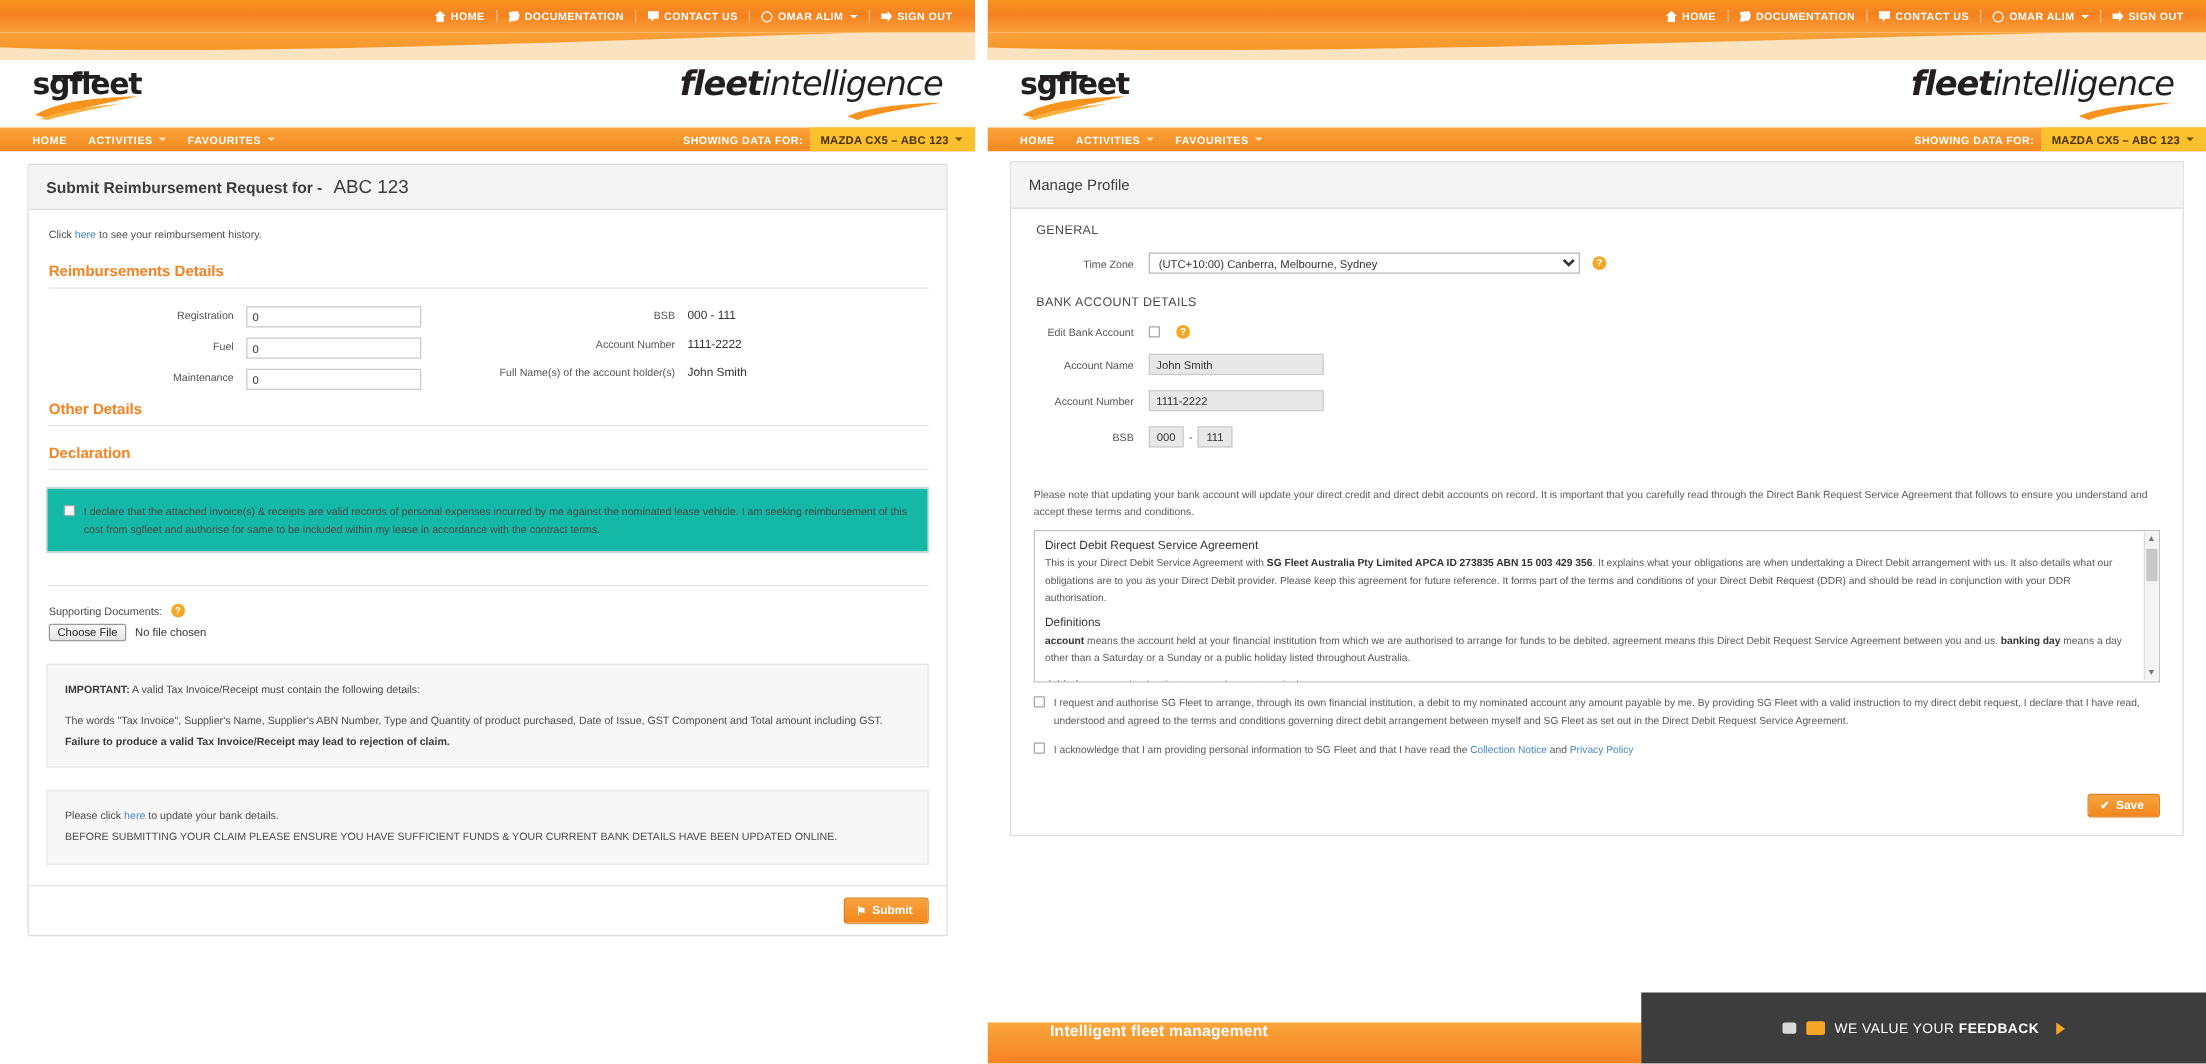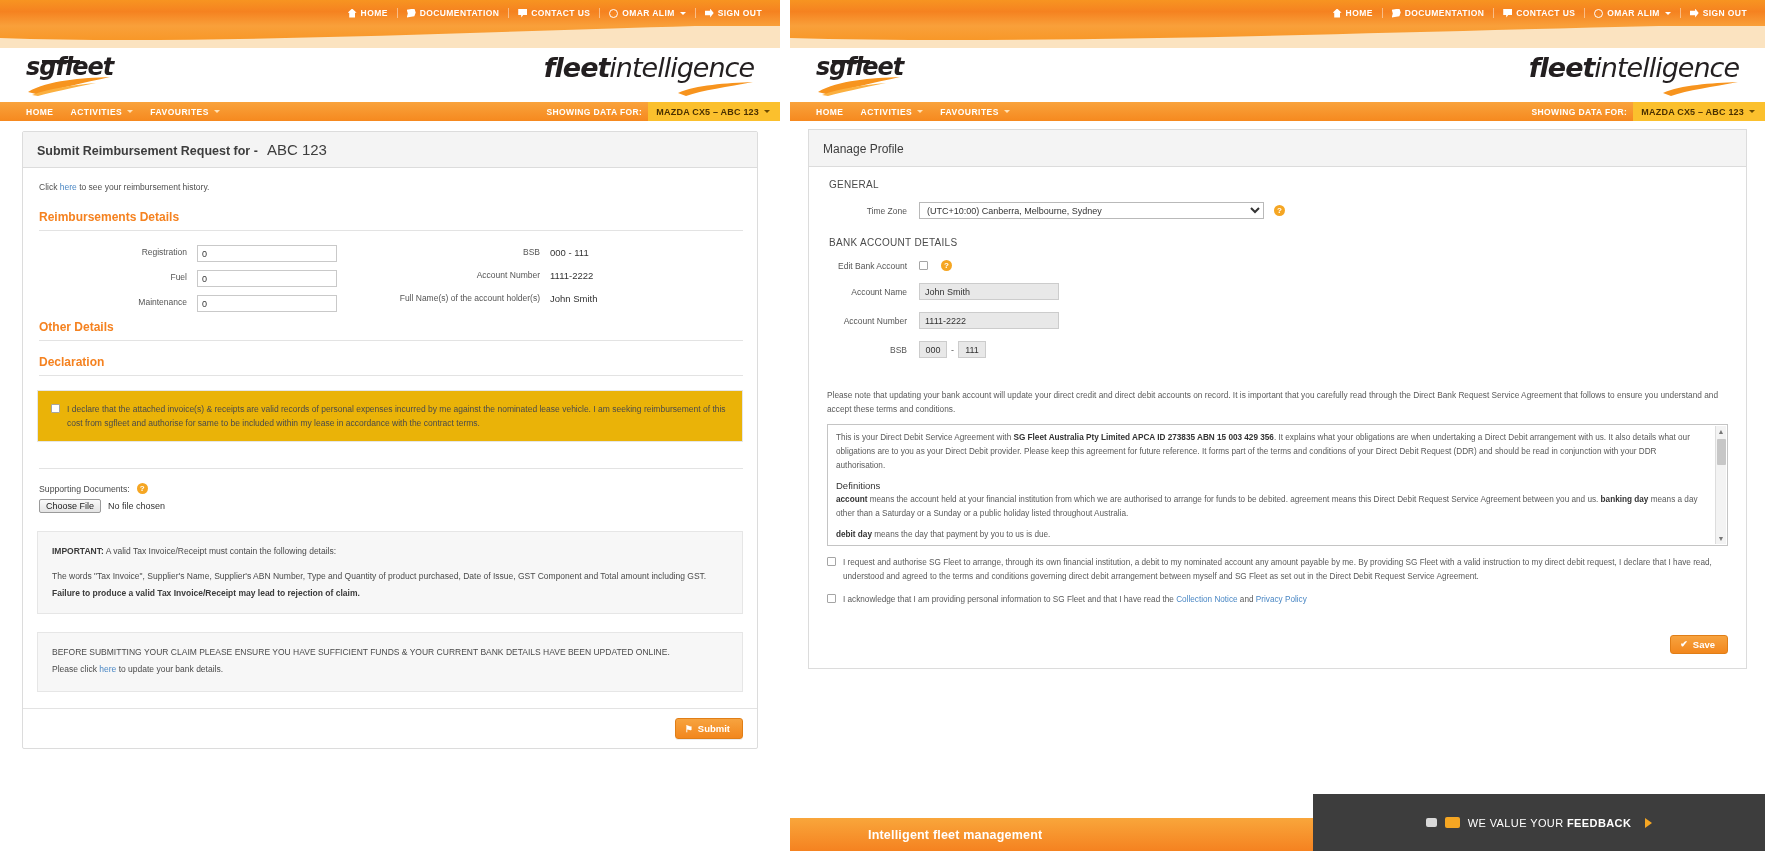--- a/index.html
+++ b/index.html
@@ -57,21 +57,21 @@
 
   
   .logoband {
     position: relative; height: 54px; background: #ffffff;
     display: flex; align-items: center; justify-content: space-between;
     padding: 0 26px 0 26px;
   }
   .sglogo { position: relative; width: 92px; height: 44px; }
   .sglogo .sgtext {
     font-family: "DejaVu Sans", sans-serif;
-    font-weight: 700; font-style: italic; font-size: 24px; color: #231f20;
+    font-weight: 700; font-size: 24px; color: #231f20;
     letter-spacing: -1px; line-height: 1; position: absolute; top: 2px; left: 0;
   }
   .sglogo .sgbar { position: absolute; left: 16px; top: 7px; width: 38px; height: 2.5px;
     background:#231f20; }
   .sglogo svg { position: absolute; left: 0; top: 23px; }
   .fi-logo { position: relative; text-align: right; width: 300px; }
   .fi-logo .fitext {
     font-family: "DejaVu Sans", sans-serif; font-size: 27px; line-height: 1;
     font-style: italic; color: #231f20; letter-spacing: -1px; white-space: nowrap;
   }
@@ -138,21 +138,21 @@
   }
   .field .rdonly { font-size: 9.5px; color: #333; line-height: 15px; }
   .field textarea.ta {
     width: 140px; height: 30px; border: 1px solid #c9c9c9; background: #fff;
     font-size: 9px; padding: 3px 4px; resize: both;
     font-family: "Liberation Sans", sans-serif;
   }
 
   
   .decl-box {
-    background: #eab308; border: 1px solid #e6e6e6; padding: 11px 13px;
+    background: #14b8a6; border: 1px solid #e6e6e6; padding: 11px 13px;
     display: flex; align-items: flex-start; margin-bottom: 26px;
   }
   .cbx {
     width: 9px; height: 9px; border: 1px solid #a5a5a5; background: #fff;
     margin: 2px 7px 0 0; flex: 0 0 auto; cursor: pointer; border-radius: 1px;
   }
   .decl-txt { font-size: 8.5px; color: #4a4a4a; line-height: 14px; }
 
   
   .supdoc { display: flex; align-items: center; font-size: 8.7px; color: #4a4a4a; margin: 4px 0 5px 2px; }
@@ -250,21 +250,21 @@
     background: linear-gradient(to bottom,#f7a33f,#f2871d); border: 1px solid #e07e17;
     color: #fff; font-size: 9.5px; font-weight: 700; padding: 3px 12px 3px 9px;
     border-radius: 3px; display: flex; align-items: center; cursor: pointer;
   }
   .btn-save .gi { margin-right: 5px; font-size: 9px; }
 
   
   .footer { position: absolute; left: 0; bottom: 0; width: 975px; height: 57px; display: flex; }
   .foot-left {
     flex: 1; background: linear-gradient(to bottom,#f9a63b 0%,#f58220 100%);
-    display: flex; align-items: center; padding-left: 78px; margin-top: 24px;
+    display: flex; padding-left: 50px; margin-top: 24px;
   }
   .foot-left .ft {
     color: #fff; font-size: 12.5px; font-weight: 600; letter-spacing: .2px;
   }
   .foot-right {
     width: 452px; background: #3d3d3d; display: flex; align-items: center;
     justify-content: center; gap: 8px;
   }
   .foot-right .fb-ico { width: 15px; height: 11px; background: #f5a623; border-radius: 2px; }
   .foot-right .fb-ico.sm { width: 11px; height: 9px; background: #d9d9d9; }
@@ -421,22 +421,22 @@
           <span class="nofile">No file chosen</span>
         </div>
 
         <div class="info-box">
           <p><span class="b">IMPORTANT:</span> A valid Tax Invoice/Receipt must contain the following details:</p>
           <p>The words "Tax Invoice", Supplier's Name, Supplier's ABN Number, Type and Quantity of product purchased, Date of Issue, GST Component and Total amount including GST.</p>
           <p class="b" style="margin-top:-8px;">Failure to produce a valid Tax Invoice/Receipt may lead to rejection of claim.</p>
         </div>
 
         <div class="info-box tight">
+          <p><span>Please click </span><span class="lnk">here</span><span> to update your bank details.</span></p>
           <p>BEFORE SUBMITTING YOUR CLAIM PLEASE ENSURE YOU HAVE SUFFICIENT FUNDS &amp; YOUR CURRENT BANK DETAILS HAVE BEEN UPDATED ONLINE.</p>
-          <p><span>Please click </span><span class="lnk">here</span><span> to update your bank details.</span></p>
         </div>
 
         <div class="submit-bar">
           <div class="btn-submit">
             <span class="gi">⚑</span>
             <span>Submit</span>
           </div>
         </div>
 
       </div>
@@ -556,20 +556,21 @@
         <div class="rfield">
           <div class="lab">BSB</div>
           <input class="bsb" type="text" readonly="" value="000" style="">
           <span class="bsb-dash">-</span>
           <input class="bsb" type="text" readonly="" value="111" style="">
         </div>
 
         <div class="note-par">Please note that updating your bank account will update your direct credit and direct debit accounts on record. It is important that you carefully read through the Direct Bank Request Service Agreement that follows to ensure you understand and accept these terms and conditions.</div>
 
         <div class="ddr-box">
+          <h4>Direct Debit Request Service Agreement</h4>
           <p><span>This is your Direct Debit Service Agreement with </span><span class="bold">SG Fleet Australia Pty Limited APCA ID 273835 ABN 15 003 429 356</span><span>. It explains what your obligations are when undertaking a Direct Debit arrangement with us. It also details what our obligations are to you as your Direct Debit provider. Please keep this agreement for future reference. It forms part of the terms and conditions of your Direct Debit Request (DDR) and should be read in conjunction with your DDR authorisation.</span></p>
           <h4>Definitions</h4>
           <p><span class="bold">account</span><span> means the account held at your financial institution from which we are authorised to arrange for funds to be debited. agreement means this Direct Debit Request Service Agreement between you and us. </span><span class="bold">banking day</span><span> means a day other than a Saturday or a Sunday or a public holiday listed throughout Australia.</span></p>
           <p><span class="bold">debit day</span><span> means the day that payment by you to us is due.</span></p>
 
           <div class="ddr-scroll">
             <div class="arw">▲</div>
             <div class="thumb"></div>
             <div class="arw bot">▼</div>
           </div>

